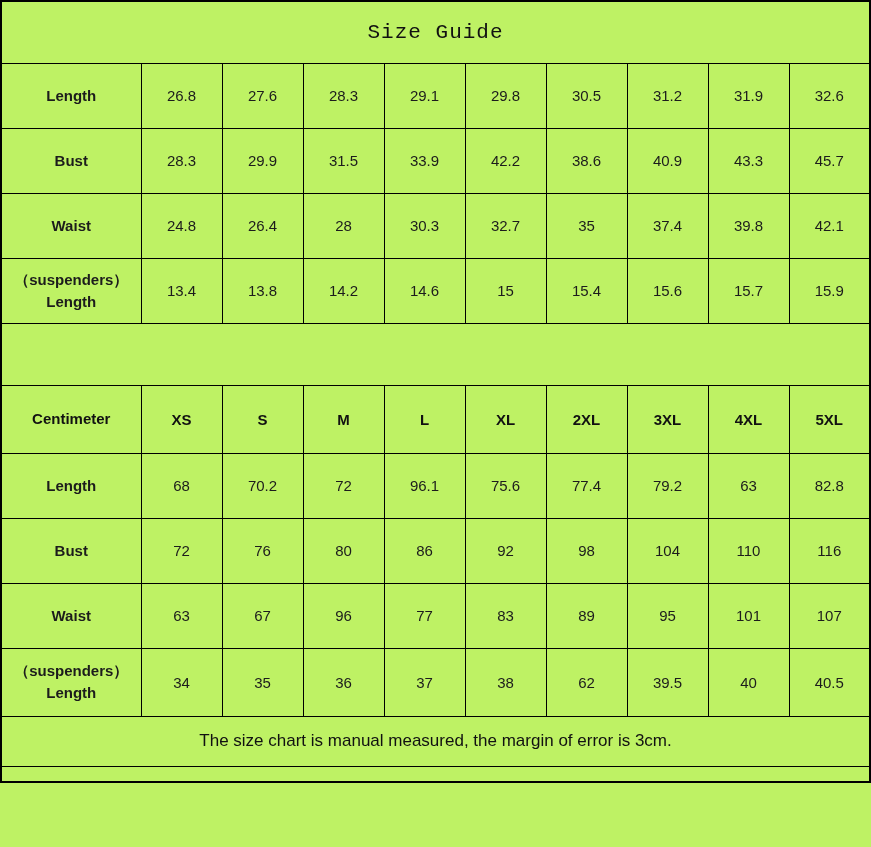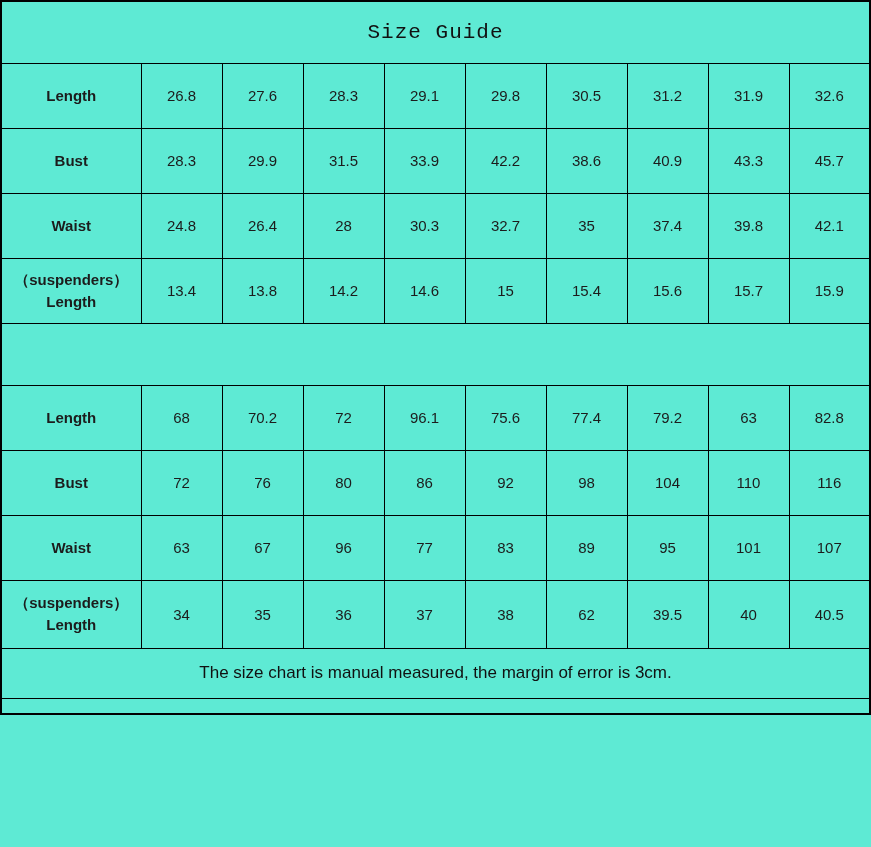--- a/index.html
+++ b/index.html
@@ -1,19 +1,19 @@
 <!DOCTYPE html>
 <html><head>
 <meta charset="utf-8">
 <style>
   html, body { margin: 0; padding: 0; background: #ffffff; }
   .page {
     width: 871px;
     height: 847px;
-    background: #5eead4;
+    background: #bef264;
     box-sizing: border-box;
     font-family: "Liberation Sans", sans-serif;
     color: #1a1a1a;
   }
   table.size-guide {
     border-collapse: collapse;
     table-layout: fixed;
     width: 869px;
     margin: 0 auto;
     border: 2px solid #000;
@@ -127,20 +127,32 @@
       <td>15.4</td>
       <td>15.6</td>
       <td>15.7</td>
       <td>15.9</td>
     </tr>
 
     <tr class="spacer-row">
       <td colspan="10"></td>
     </tr>
 
+    <tr class="header-row tall-row">
+      <td class="row-label">Centimeter</td>
+      <td>XS</td>
+      <td>S</td>
+      <td>M</td>
+      <td>L</td>
+      <td>XL</td>
+      <td>2XL</td>
+      <td>3XL</td>
+      <td>4XL</td>
+      <td>5XL</td>
+    </tr>
 
     <tr class="data-row">
       <td class="row-label">Length</td>
       <td>68</td>
       <td>70.2</td>
       <td>72</td>
       <td>96.1</td>
       <td>75.6</td>
       <td>77.4</td>
       <td>79.2</td>

